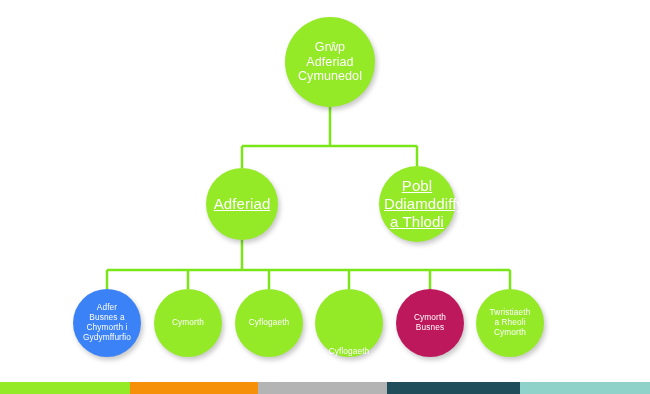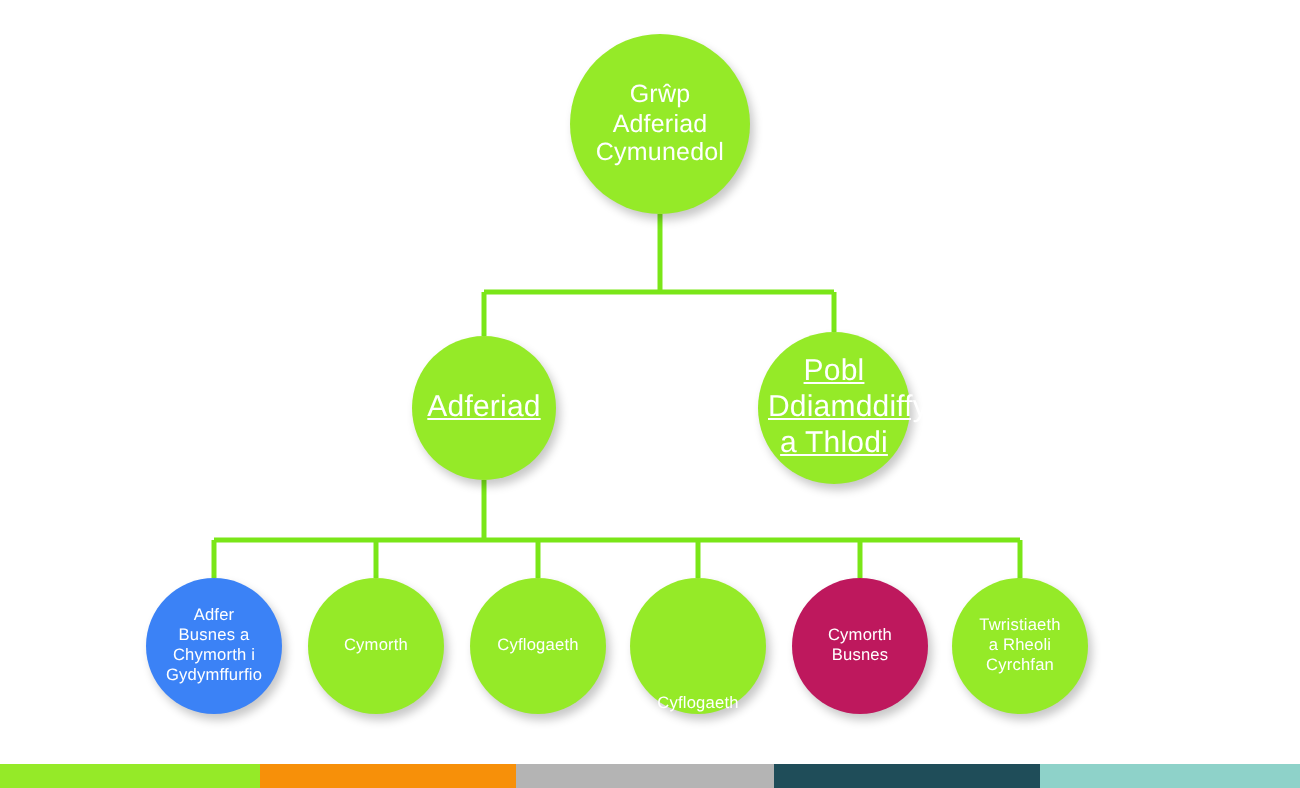--- a/index.html
+++ b/index.html
@@ -116,21 +116,21 @@
       <div class="node level-2" style="left: 315px; top: 289px; width: 68px; height: 68px; background: rgb(149, 234, 40); color: rgb(255, 255, 255); align-items: flex-end;">
         <span class="node-label">Cyflogaeth</span>
       </div>
       <div class="node level-2" style="left: 396px; top: 289px; width: 68px; height: 68px; background: #be185d; color: rgb(255, 255, 255);">
         <span class="node-label">Cymorth
 Busnes</span>
       </div>
       <div class="node level-2" style="left: 476px; top: 289px; width: 68px; height: 68px; background: rgb(149, 234, 40); color: rgb(255, 255, 255);">
         <span class="node-label">Twristiaeth
 a Rheoli
-Cyrchfan</span>
+Cymorth</span>
       </div>
     </div>
 
   <div id="footer-bar" style="height: 12px;">
       <div class="bar-seg" style="width: 130px; background: rgb(149, 234, 40);"></div>
       <div class="bar-seg" style="width: 128px; background: rgb(247, 144, 9);"></div>
       <div class="bar-seg" style="width: 129px; background: rgb(180, 180, 180);"></div>
       <div class="bar-seg" style="width: 133px; background: rgb(31, 77, 89);"></div>
       <div class="bar-seg" style="width: 130px; background: rgb(142, 210, 201);"></div>
     </div>

